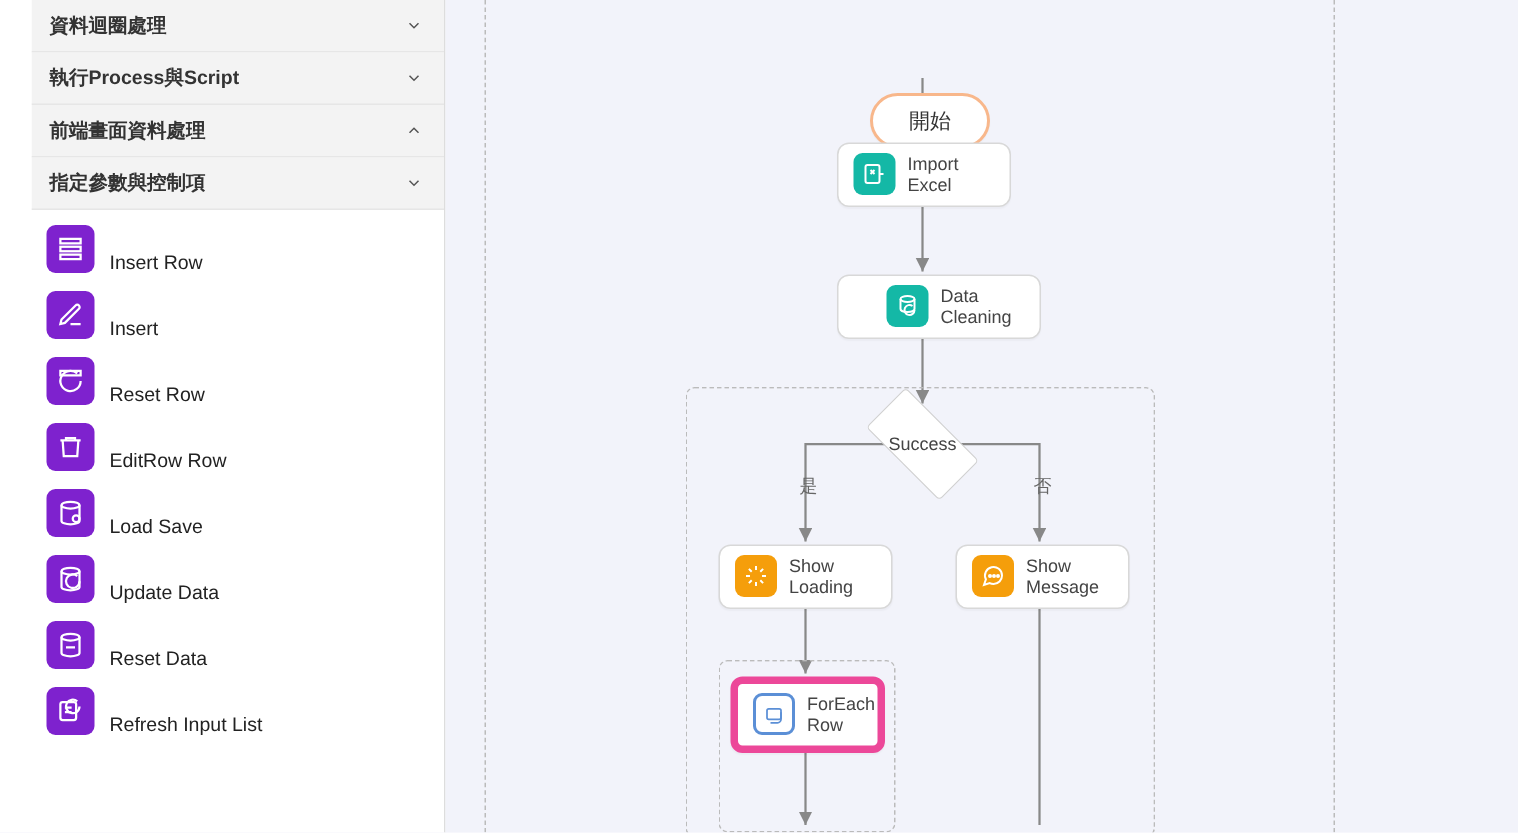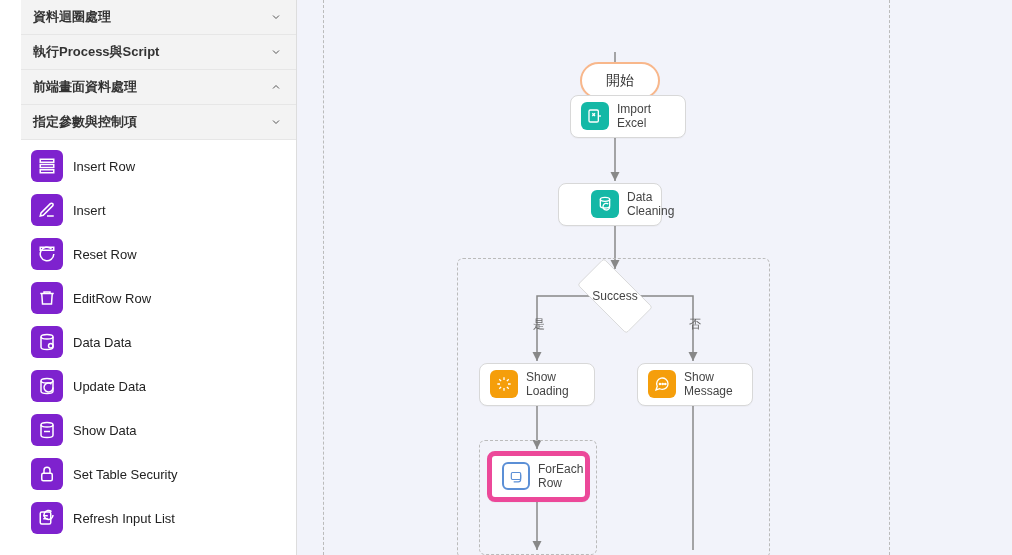--- a/index.html
+++ b/index.html
@@ -35,21 +35,21 @@
   cursor: pointer;
 }
 .cat .chev {
   width: 16px; height: 16px;
   display: flex; align-items: center; justify-content: center;
   color: #555;
 }
 .items { padding: 4px 0; }
 .item {
   display: flex;
-  align-items: center;
+  align-items: flex-end;
   gap: 10px;
   padding: 6px 10px;
   cursor: grab;
 }
 .item .icon {
   width: 32px; height: 32px;
   border-radius: 6px;
   display: flex; align-items: center; justify-content: center;
   color: #fff;
 }
@@ -219,50 +219,41 @@
       <span class="lbl">EditRow Row</span>
     </div>
     <div class="item">
       <span class="icon ico-purple">
         <svg width="18" height="18" viewBox="0 0 24 24" fill="none" stroke="currentColor" stroke-width="2">
             <ellipse cx="12" cy="5" rx="8" ry="3"></ellipse>
             <path d="M4 5v14c0 1.7 3.6 3 8 3s8-1.3 8-3V5"></path>
             <circle cx="17" cy="17" r="3"></circle>
           </svg>
       </span>
-      <span class="lbl">Data Data</span>
+      <span class="lbl">Load Save</span>
     </div>
     <div class="item">
       <span class="icon ico-purple">
         <svg width="18" height="18" viewBox="0 0 24 24" fill="none" stroke="currentColor" stroke-width="2">
             <ellipse cx="12" cy="5" rx="8" ry="3"></ellipse>
             <path d="M4 5v14c0 1.7 3.6 3 8 3s8-1.3 8-3V5"></path>
             <path d="M20 14a6 6 0 1 1-2-4.5"></path>
           </svg>
       </span>
       <span class="lbl">Update Data</span>
     </div>
     <div class="item">
       <span class="icon ico-purple">
         <svg width="18" height="18" viewBox="0 0 24 24" fill="none" stroke="currentColor" stroke-width="2">
             <ellipse cx="12" cy="5" rx="8" ry="3"></ellipse>
             <path d="M4 5v14c0 1.7 3.6 3 8 3s8-1.3 8-3V5"></path>
             <line x1="8" y1="14" x2="16" y2="14"></line>
           </svg>
       </span>
-      <span class="lbl">Show Data</span>
-    </div>
-    <div class="item">
-      <span class="icon ico-purple">
-        <svg width="18" height="18" viewBox="0 0 24 24" fill="none" stroke="currentColor" stroke-width="2">
-            <rect x="5" y="11" width="14" height="10" rx="2"></rect>
-            <path d="M8 11V7a4 4 0 0 1 8 0v4"></path>
-          </svg>
-      </span>
-      <span class="lbl">Set Table Security</span>
+      <span class="lbl">Reset Data</span>
     </div>
     <div class="item">
       <span class="icon ico-purple">
         <svg width="18" height="18" viewBox="0 0 24 24" fill="none" stroke="currentColor" stroke-width="2">
             <rect x="3" y="4" width="14" height="16" rx="2"></rect>
             <path d="M7 9h6M7 13h6"></path>
             <path d="M20 8a6 6 0 1 1-2-4.5"></path>
           </svg>
       </span>
       <span class="lbl">Refresh Input List</span>
@@ -299,33 +290,33 @@
   </svg>
 
   <div class="dashbox" style="left:160px; top:258px; width:313px; height:300px;"></div>
 
   <div class="dashbox" style="left:182px; top:440px; width:118px; height:115px;"></div>
 
   <div class="node start" style="left:283px; top:16px; padding:8px 24px;margin-top:46px;">
     <span>開始</span>
   </div>
 
-  <div class="node" style="left:261px; top:95px; width:116px;margin-left:12px;">
+  <div class="node" style="left:261px; top:95px; width:116px;">
     <span class="nicon ico-teal">
       <svg width="16" height="16" viewBox="0 0 24 24" fill="none" stroke="currentColor" stroke-width="2">
           <rect x="3" y="3" width="14" height="18" rx="2"></rect>
           <path d="M8 8l4 4m0-4l-4 4"></path>
           <path d="M17 12h4"></path>
         </svg>
     </span>
     <span class="ntxt">Import
 Excel</span>
   </div>
 
-  <div class="node" style="left:261px; top:183px; width:104px;padding-left:32px;">
+  <div class="node" style="left:261px; top:183px; width:136px;padding-left:32px;">
     <span class="nicon ico-teal">
       <svg width="16" height="16" viewBox="0 0 24 24" fill="none" stroke="currentColor" stroke-width="2">
           <ellipse cx="12" cy="5" rx="7" ry="3"></ellipse>
           <path d="M5 5v10c0 1.7 3.1 3 7 3s7-1.3 7-3V5"></path>
           <path d="M19 16a5 5 0 1 1-2-4"></path>
         </svg>
     </span>
     <span class="ntxt">Data
 Cleaning</span>
   </div>

